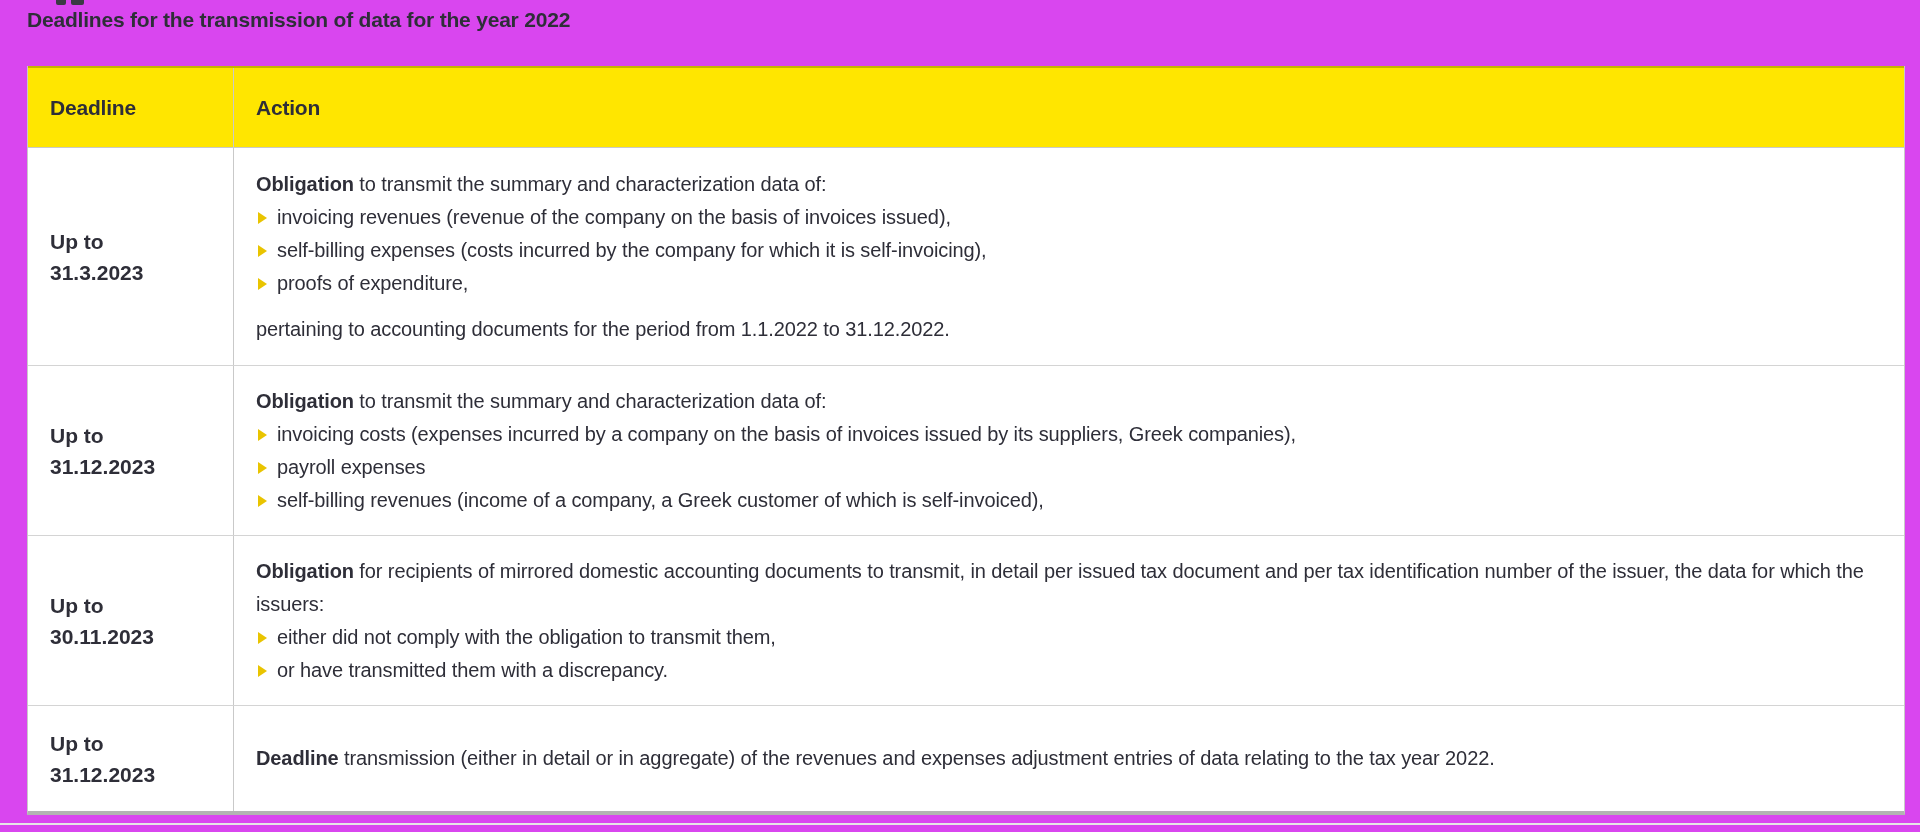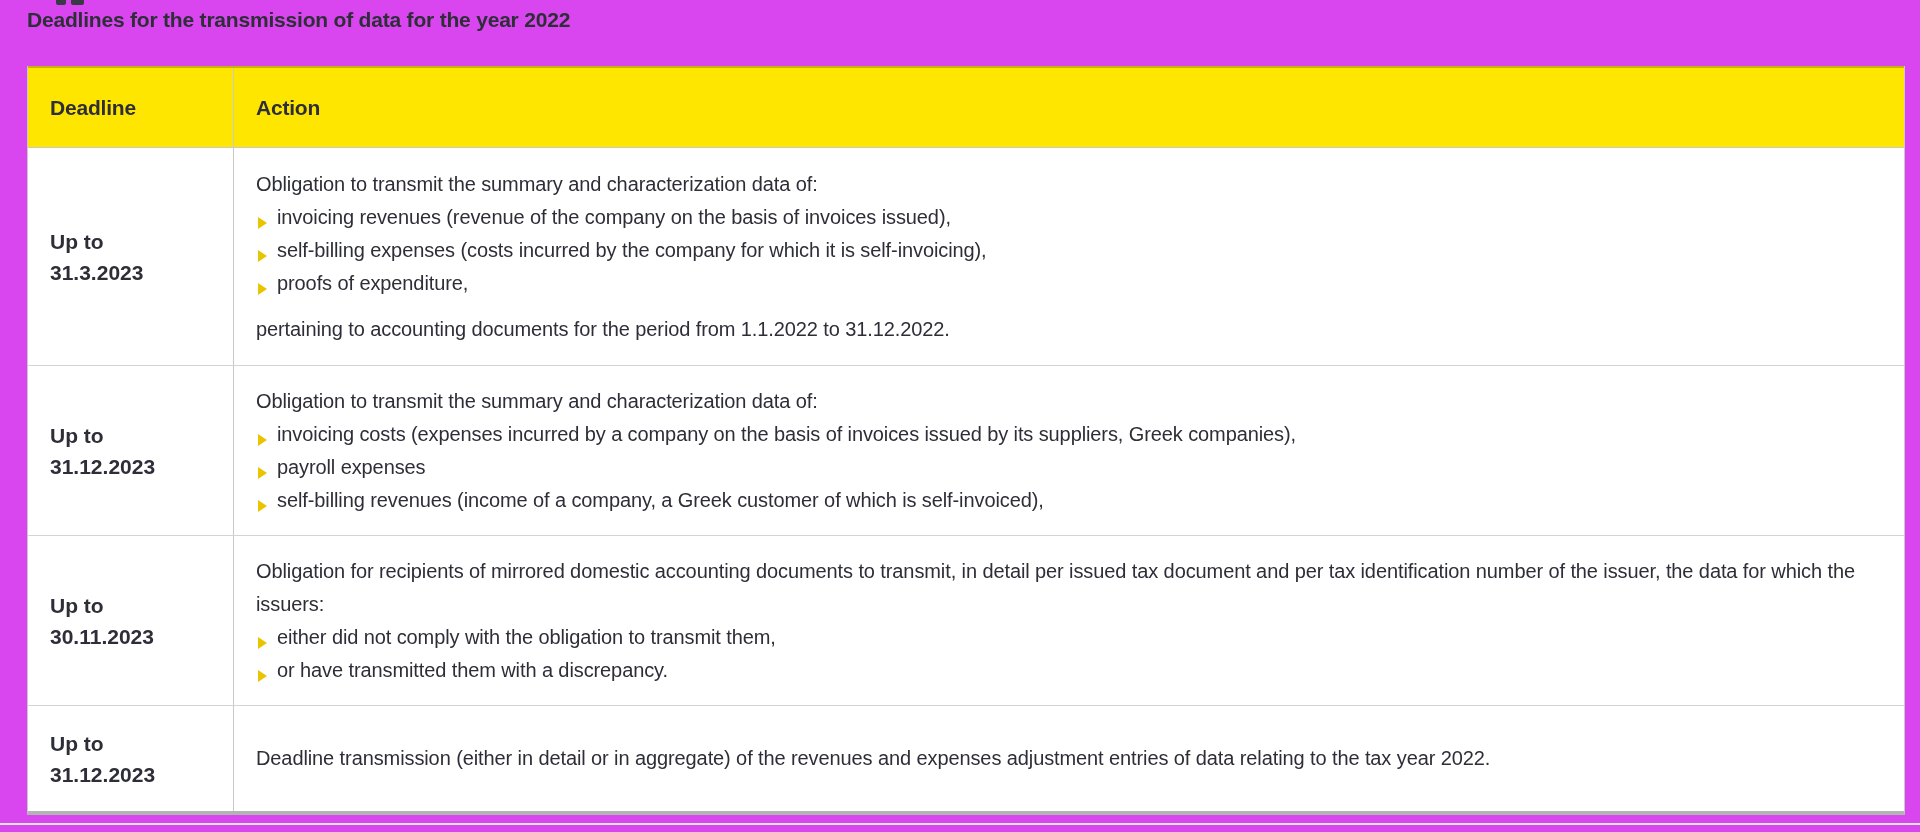--- a/index.html
+++ b/index.html
@@ -39,23 +39,23 @@
   .tr:nth-child(2){min-height:170px;}
   .tr:nth-child(3){min-height:170px;}
   .tr:nth-child(4){min-height:106px;}
 
   .td{display:flex;flex-direction:column;justify-content:center;}
   .td.col-deadline{font-weight:bold;font-size:21px;line-height:31px;}
   .td.col-action{font-size:20px;line-height:33px;letter-spacing:-0.1px;padding-top:12px;padding-bottom:12px;}
   .dl-prefix,.dl-date{display:block;}
 
   .lead{margin:0;}
-  .lead strong{font-weight:normal;}
+  .lead strong{font-weight:bold;}
   .bullets{list-style:none;margin:0;padding:0;}
-  .bullets li{display:flex;align-items:center;}
+  .bullets li{display:flex;align-items:flex-start;}
   .bullet-icon{flex:0 0 auto;width:0;height:0;margin:11px 10px 0 2px;
     border-left:9px solid var(--gold);
     border-top:6px solid transparent;border-bottom:6px solid transparent;}
   .footer-line{margin-top:13px;}
 
   .page-fold-line{position:absolute;top:823px;left:0;width:1920px;height:2px;background:#e6e6e6;}
 </style>
 </head>
 <body>
 

